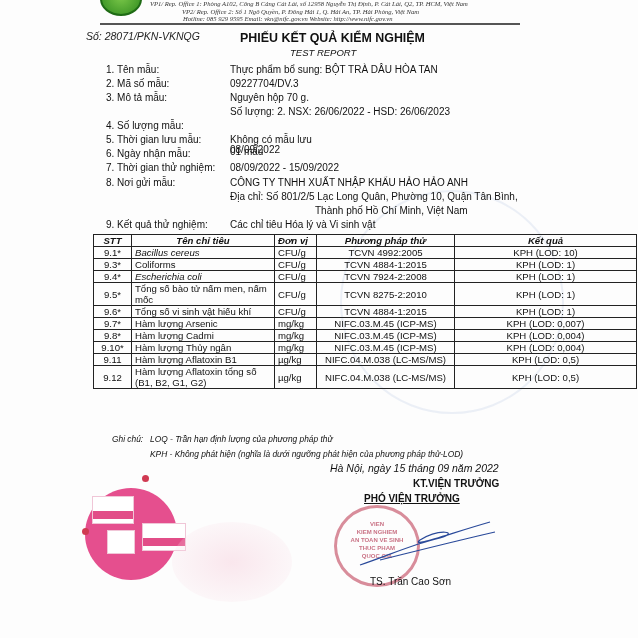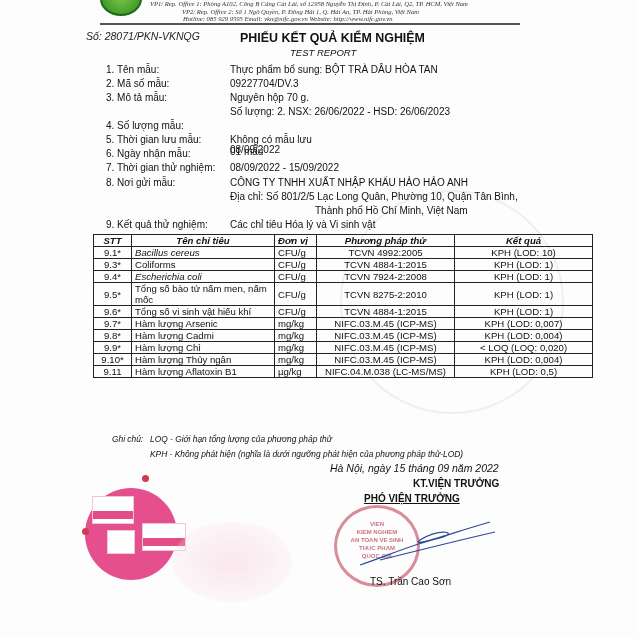--- a/index.html
+++ b/index.html
@@ -7,21 +7,21 @@
   .abs { position:absolute; }
   .logo { left:100px; top:-18px; width:38px; height:30px; border-radius:50%; background:radial-gradient(circle at 50% 40%, #7cc94a, #2f8a1e); border:2px solid #1f6b15; }
   .hdr-line { font-family:"Liberation Serif", serif; font-style:italic; font-size:6.6px; color:#333; white-space:nowrap; }
   .rule { left:100px; top:23px; width:420px; height:2px; background:#555; }
   .docno { left:86px; top:30px; font-size:10.5px; font-style:italic; color:#222; }
   .title { left:240px; top:30px; font-size:13.5px; font-weight:bold; transform:scaleX(0.92); transform-origin:left; }
   .subtitle { left:290px; top:47px; font-size:9.5px; font-weight:normal; font-style:italic; }
   .info { font-size:10px; white-space:nowrap; }
   .lbl { left:106px; }
   .val { left:230px; }
-  table.res { position:absolute; left:93px; top:234px; width:500px; border-collapse:collapse; font-size:9.6px; }
+  table.res { position:absolute; left:93px; top:234px; width:544px; border-collapse:collapse; font-size:9.6px; }
   table.res td, table.res th { border:1px solid #222; padding:0 3px; height:11px; line-height:11px; }
   table.res th { font-style:italic; font-weight:bold; }
   .c-stt { width:31px; text-align:center; }
   .c-name { width:136px; text-align:left; }
   .c-unit { width:35px; text-align:left; }
   .c-meth { width:131px; text-align:center; }
   .c-res { text-align:center; }
   .it { font-style:italic; }
   tr.tall td { height:22px; line-height:11px; }
   .note { font-size:8.4px; font-style:italic; white-space:nowrap; }
@@ -124,45 +124,45 @@
       <td class="c-res">KPH (LOD: 0,007)</td>
     </tr>
     <tr>
       <td class="c-stt">9.8*</td>
       <td class="c-name">Hàm lượng Cadmi</td>
       <td class="c-unit">mg/kg</td>
       <td class="c-meth">NIFC.03.M.45 (ICP-MS)</td>
       <td class="c-res">KPH (LOD: 0,004)</td>
     </tr>
     <tr>
-      <td class="c-stt">9.9*</td>
-      <td class="c-name">Hàm lượng Chì</td>
-      <td class="c-unit">mg/kg</td>
-      <td class="c-meth">NIFC.03.M.45 (ICP-MS)</td>
-      <td class="c-res">&lt; LOQ (LOQ: 0,020)</td>
-    </tr>
-    <tr>
       <td class="c-stt">9.10*</td>
       <td class="c-name">Hàm lượng Thủy ngân</td>
       <td class="c-unit">mg/kg</td>
       <td class="c-meth">NIFC.03.M.45 (ICP-MS)</td>
       <td class="c-res">KPH (LOD: 0,004)</td>
     </tr>
     <tr>
       <td class="c-stt">9.11</td>
       <td class="c-name">Hàm lượng Aflatoxin B1</td>
       <td class="c-unit">µg/kg</td>
       <td class="c-meth">NIFC.04.M.038 (LC-MS/MS)</td>
       <td class="c-res">KPH (LOD: 0,5)</td>
     </tr>
+    <tr class="tall">
+      <td class="c-stt">9.12</td>
+      <td class="c-name">Hàm lượng Aflatoxin tổng số (B1, B2, G1, G2)</td>
+      <td class="c-unit">µg/kg</td>
+      <td class="c-meth">NIFC.04.M.038 (LC-MS/MS)</td>
+      <td class="c-res">KPH (LOD: 0,5)</td>
+    </tr>
   </tbody>
 </table>
 
 <div class="abs note" style="left:112px;top:434px;">Ghi chú:</div>
-<div class="abs note" style="left:150px;top:434px;">LOQ - Giới hạn tổng lượng của phương pháp thử</div>
+<div class="abs note" style="left:150px;top:434px;">LOQ - Trần hạn định lượng của phương pháp thử</div>
 <div class="abs note" style="left:150px;top:449px;">KPH - Không phát hiện (nghĩa là dưới ngưỡng phát hiện của phương pháp thử-LOD)</div>
 
 <div class="abs sign" style="left:330px;top:462px;font-style:italic;font-size:10.5px;">Hà Nội, ngày 15 tháng 09 năm 2022</div>
 <div class="abs sign" style="left:368px;top:478px;font-weight:bold;padding-left:45px;">KT.VIỆN TRƯỞNG</div>
 <div class="abs sign" style="left:364px;top:493px;font-weight:bold;text-decoration:underline;">PHÓ VIỆN TRƯỞNG</div>
 
 <div class="abs stamp">
   <div style="margin-top:12px">VIEN</div>
   <div>KIEM NGHIEM</div>
   <div>AN TOAN VE SINH</div>

